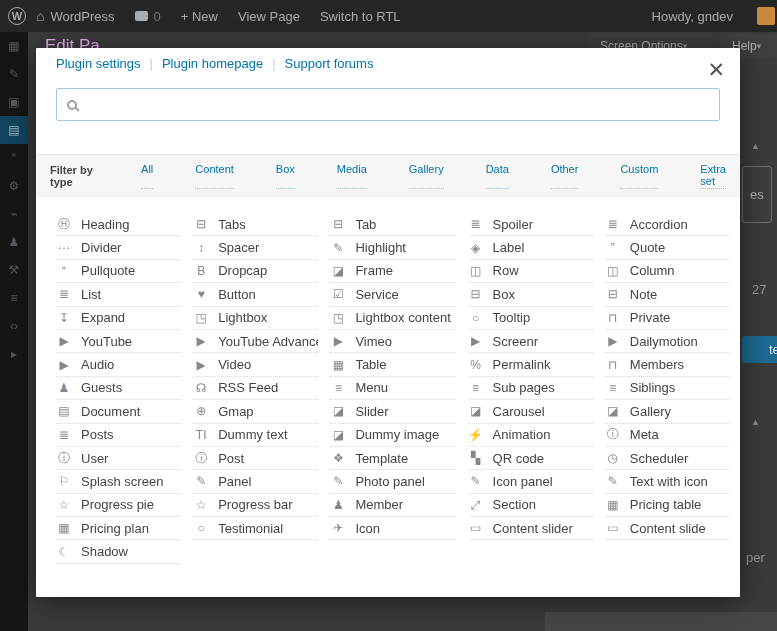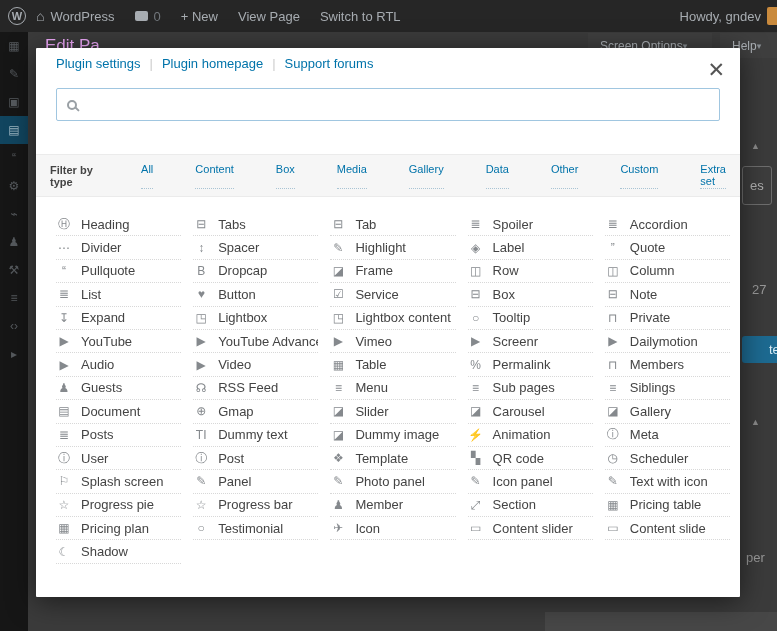--- a/index.html
+++ b/index.html
@@ -9,21 +9,21 @@
   
   .adminbar { position:absolute; left:0; top:0; width:777px; height:32px; background:#262626;
     display:flex; align-items:center; color:#a7acb1; font-size:13px; z-index:1; }
   .ab-item { display:flex; align-items:center; gap:6px; padding:0 10px; height:32px; }
   .wp-logo { width:18px; height:18px; border:1.5px solid #a7acb1; border-radius:50%;
     display:flex; align-items:center; justify-content:center; font-size:11px; font-weight:bold;
     color:#a7acb1; margin-left:8px; }
   .home-glyph { font-size:14px; }
   .bubble { width:13px; height:10px; background:#a7acb1; border-radius:2px; display:inline-block; }
   .muted { color:#72777c; }
-  .ab-right { margin-left:auto; display:flex; align-items:center; gap:6px; padding-right:0; }
+  .ab-right { margin-left:auto; display:flex; align-items:center; gap:24px; padding-right:10px; }
   .avatar { width:18px; height:18px; background:#c98a3d; border-radius:2px; margin-right:-8px; }
 
   .sidebar { position:absolute; left:0; top:32px; width:28px; height:599px; background:#161616; z-index:1; }
   .sb-item { width:28px; height:28px; display:flex; align-items:center; justify-content:center;
     color:#565a5e; font-size:12px; position:relative; }
   .sb-item.active { background:#11455f; color:#9fb8c4; }
   .sb-item.active::after { content:""; position:absolute; right:-5px; top:9px;
     border:5px solid transparent; border-left-color:#11455f; }
 
   .bg-tab { position:absolute; top:33px; height:25px; background:#3f3f3f; color:#aeb3b8;
@@ -31,21 +31,21 @@
   .bg-tab .caret { font-size:9px; color:#8a8f94; }
   .tab-screen { left:588px; width:124px; }
   .tab-help { left:720px; width:57px; }
 
   .edit-title { position:absolute; left:45px; top:36px; color:#f0abfc; font-weight:normal;
     font-size:17px; z-index:1; }
 
   .frag { position:absolute; z-index:1; color:#999; font-size:13px; }
   .frag-tri { color:#8a8a8a; font-size:9px; }
   .frag-es { border:1px solid #6e6e6e; background:#3d3d3d; color:#b0b0b0; border-radius:3px;
-    padding:11px 7px; }
+    padding:20px 7px; }
   .frag-update { background:#1d6a91; color:#d7ebf5; border-radius:3px; padding:6px 27px;
     font-size:13px; }
   .bg-block-br { position:absolute; left:545px; top:612px; width:232px; height:19px;
     background:#474747; z-index:1; }
 
   
   .modal { position:absolute; left:36px; top:48px; width:704px; height:549px; background:#ffffff;
     z-index:3; box-shadow:0 4px 28px rgba(0,0,0,0.55); border-radius:1px; }
   .modal-head { padding:8px 20px 0 20px; font-size:13px; }
   .modal-head a { color:#0073aa; text-decoration:none; }

